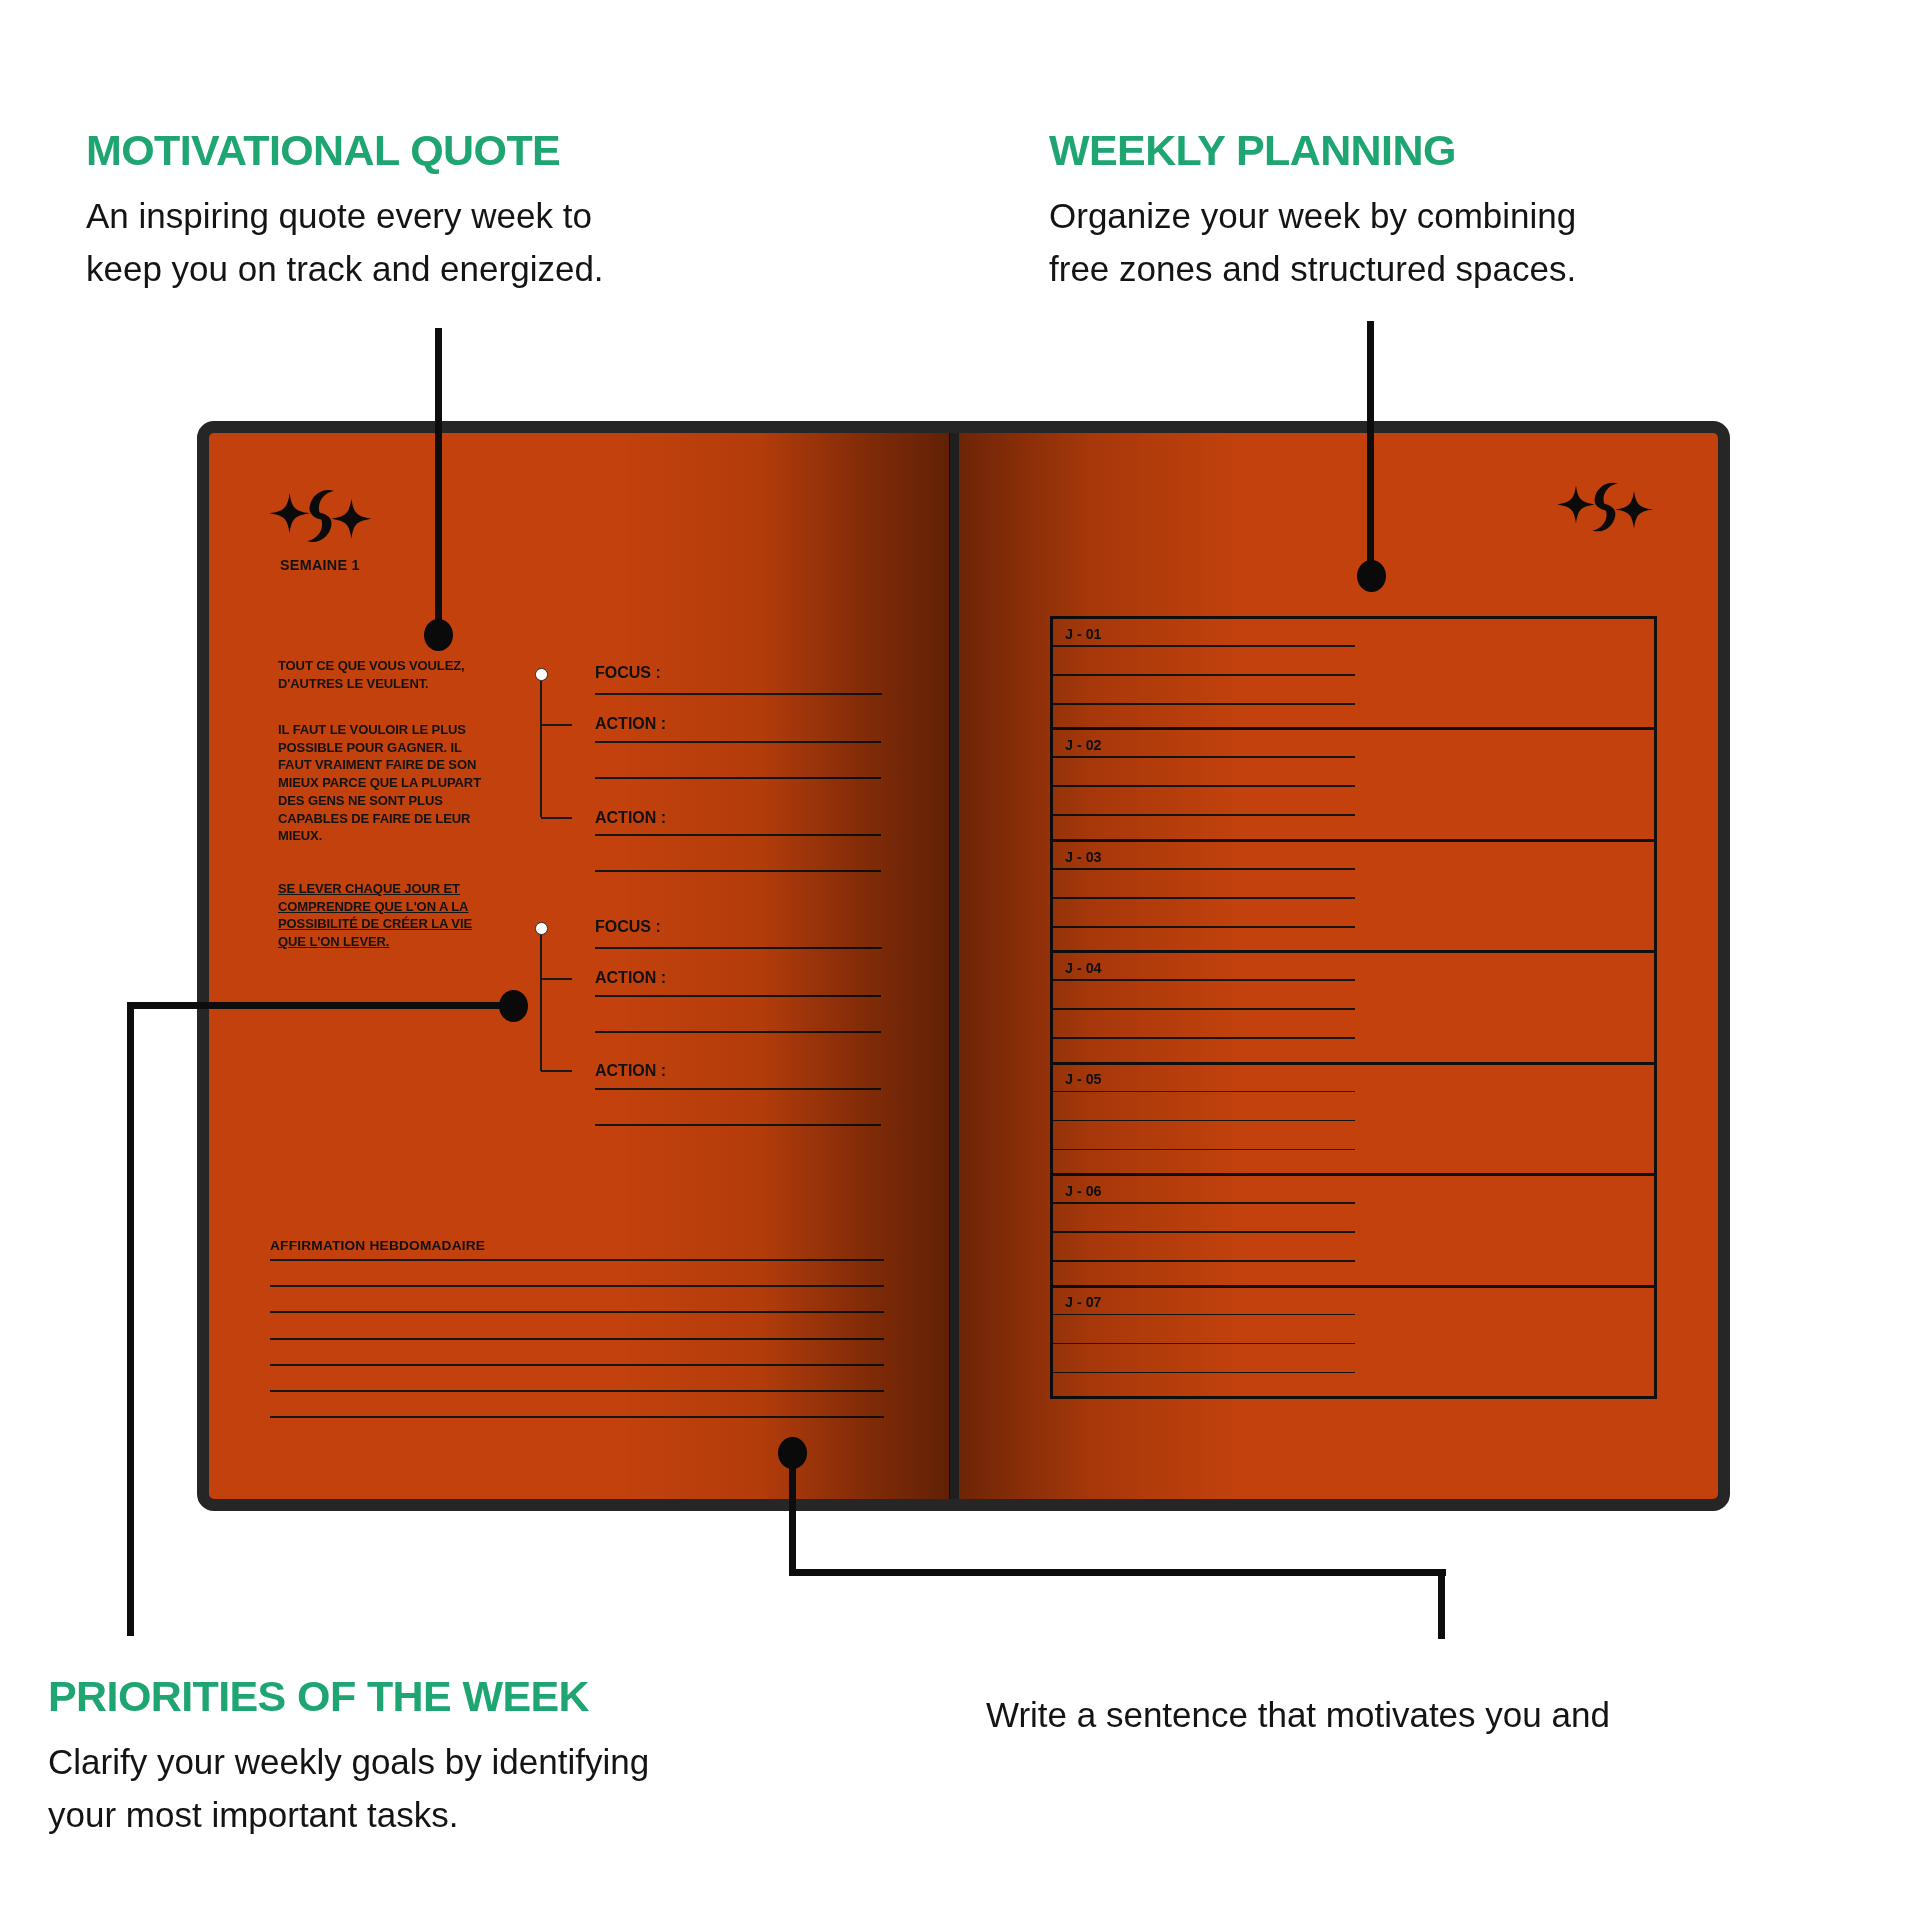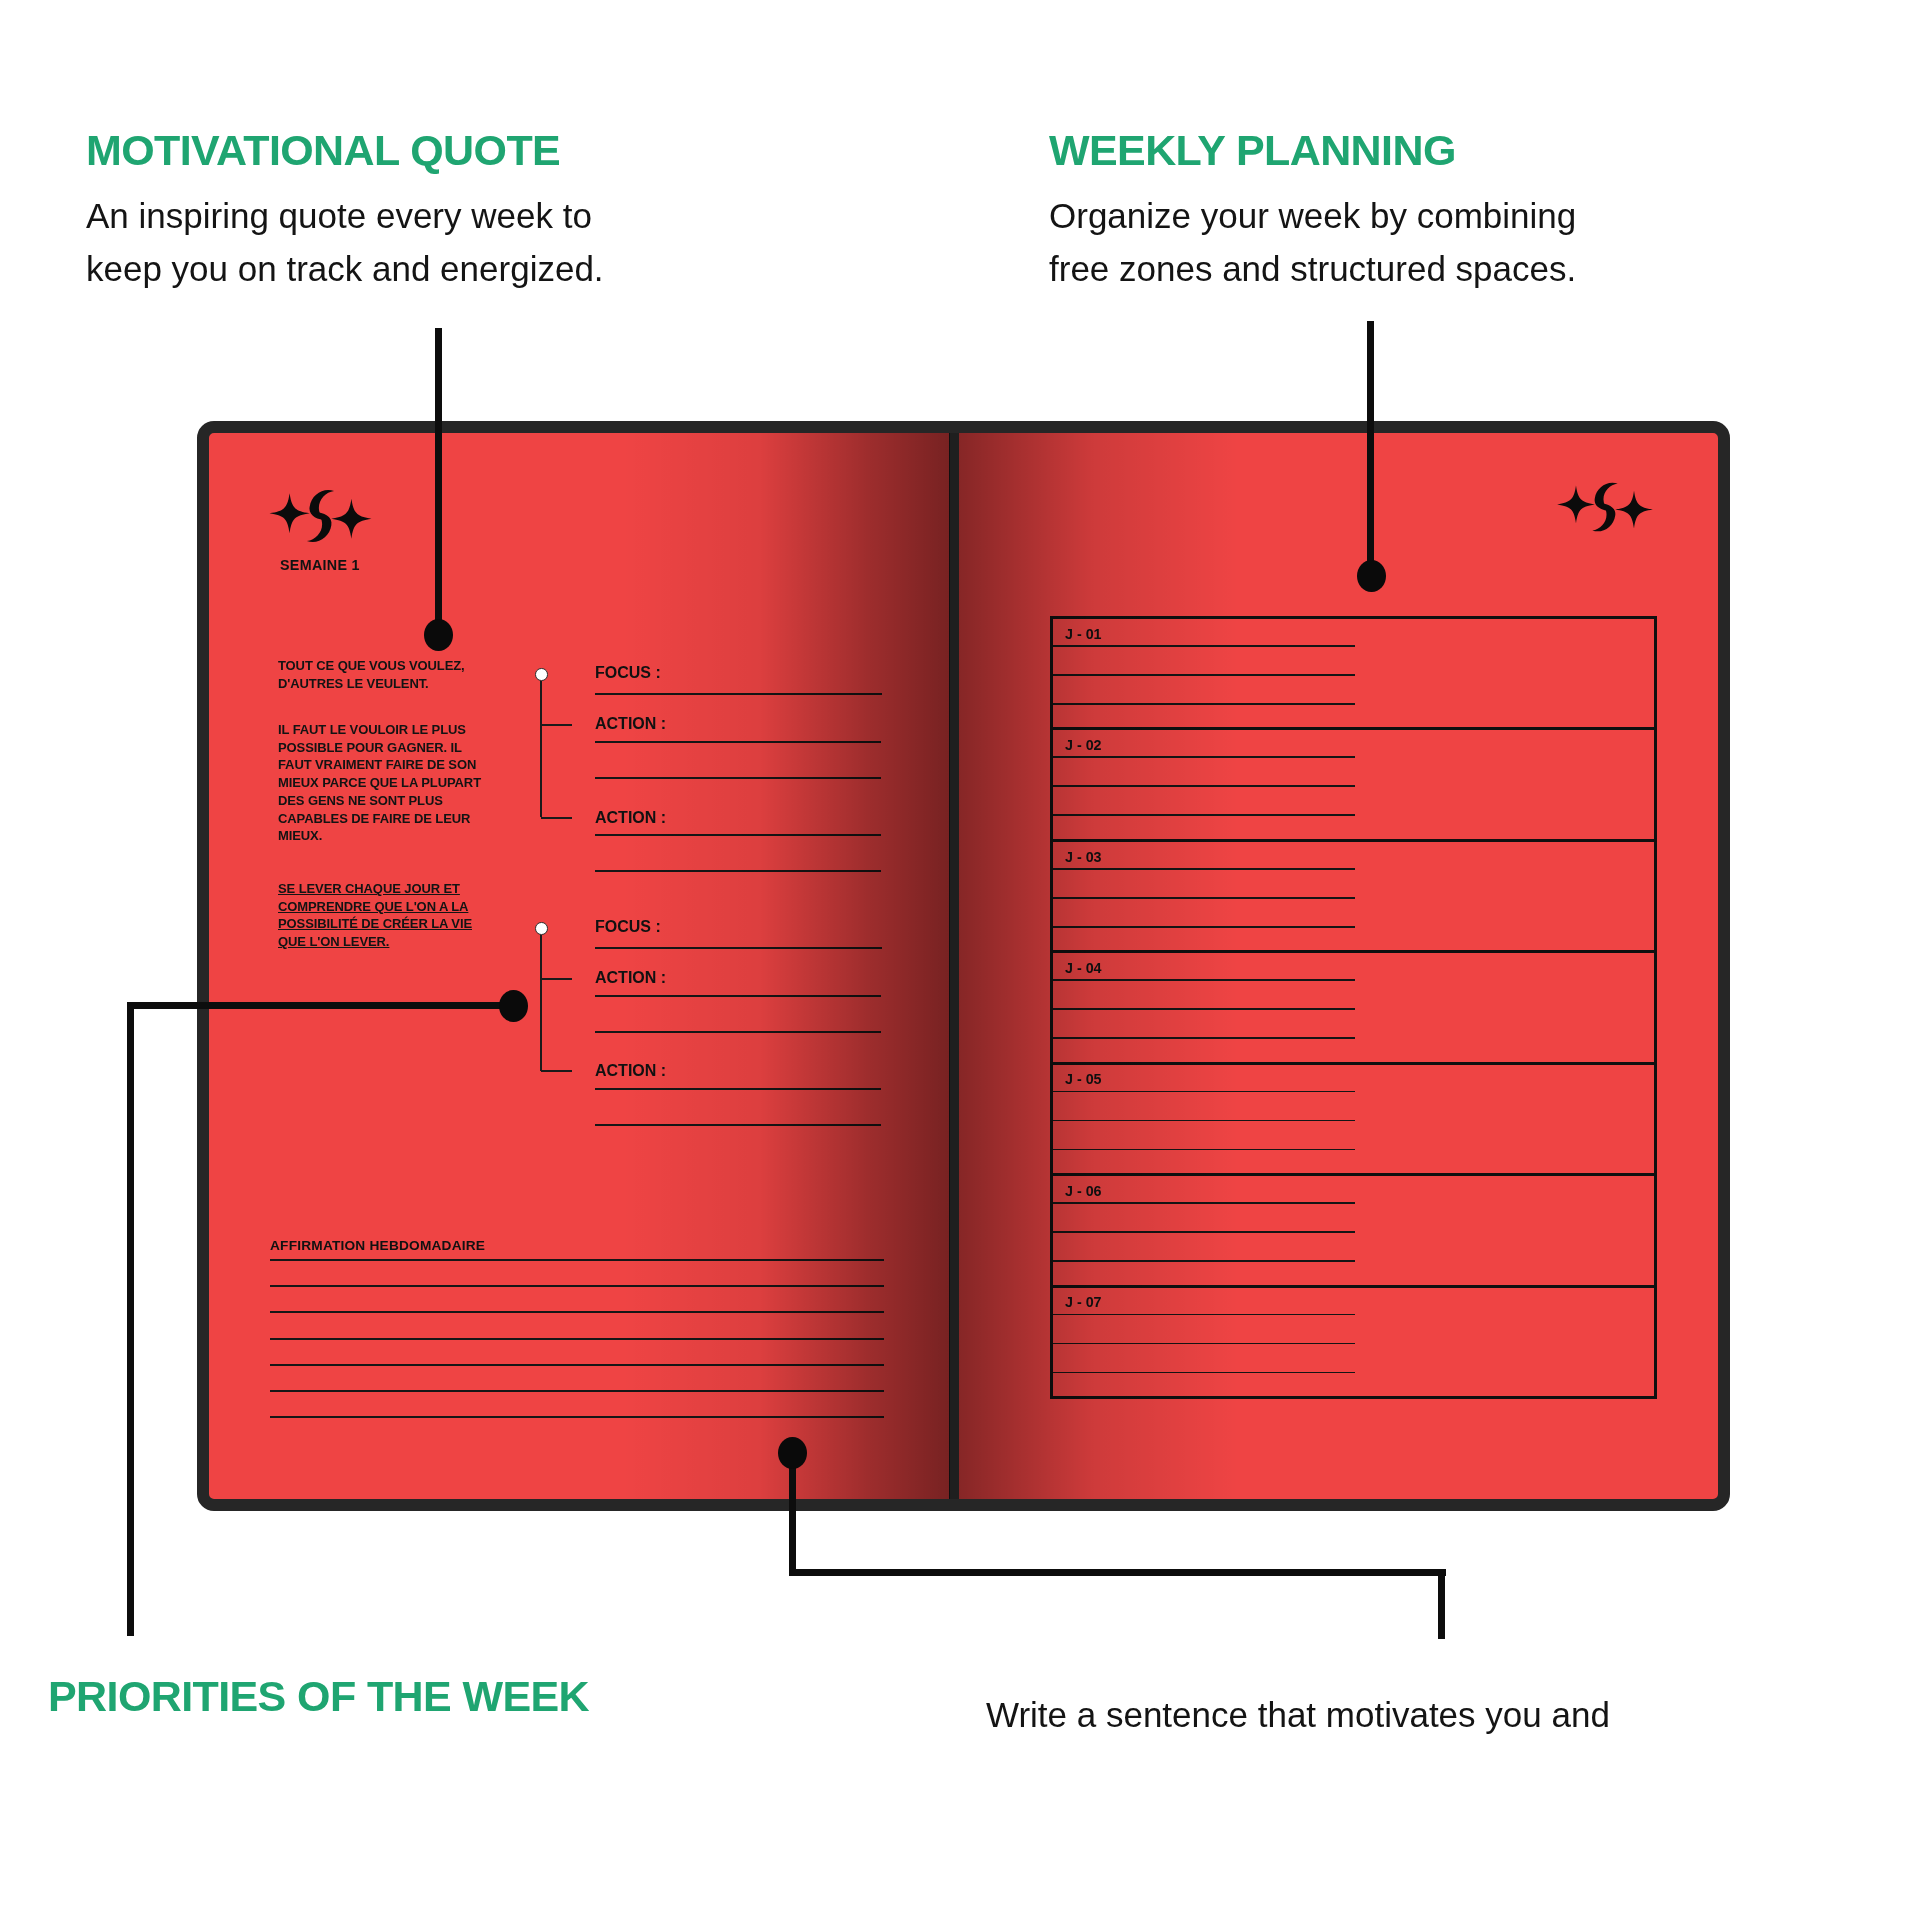--- a/index.html
+++ b/index.html
@@ -6,21 +6,21 @@
   body{width:1926px;height:1926px;position:relative;font-family:"Liberation Sans",sans-serif;color:var(--ink,#141414);}
   .abs{position:absolute;}
   
   .ann{position:absolute;}
   .ann h2{margin:0;font-size:43px;line-height:47px;font-weight:700;letter-spacing:-0.6px;color:var(--accent-green,#1FA571);}
   .ann .desc{margin-top:15px;font-size:35px;line-height:53px;font-weight:400;color:var(--ink,#141414);}
   
   .conn{position:absolute;background:#0d0d0d;z-index:7;}
   .dot{position:absolute;width:28.5px;height:32px;border-radius:50%;background:#0a0a0a;z-index:8;}
   
-  #notebook{position:absolute;left:197px;top:421px;width:1533px;height:1090px;background:#ef4444;border:12.6px solid var(--notebook-border,#262626);border-radius:17px;box-sizing:border-box;z-index:1;}
+  #notebook{position:absolute;left:197px;top:421px;width:1533px;height:1090px;background:#c2410c;border:12.6px solid var(--notebook-border,#262626);border-radius:17px;box-sizing:border-box;z-index:1;}
   #notebook .inner{position:absolute;left:0;top:0;right:0;bottom:0;overflow:hidden;}
   .spine{position:absolute;left:740px;top:0;width:10.3px;height:100%;background:#1f1f1f;z-index:4;}
   .shade{position:absolute;top:0;height:100%;z-index:5;pointer-events:none;}
   .shadeL{left:413px;width:328px;background:linear-gradient(to right,rgba(0,0,0,0) 0%,rgba(0,0,0,0.08) 42%,rgba(0,0,0,0.34) 75%,rgba(0,0,0,0.50) 100%);}
   .shadeR{left:750px;width:279px;background:linear-gradient(to right,rgba(0,0,0,0.44) 0%,rgba(0,0,0,0.14) 48%,rgba(0,0,0,0) 100%);}
   .pg-label{position:absolute;font-weight:700;color:#121212;}
   .week-label{left:71px;top:124px;font-size:14.3px;letter-spacing:0.3px;}
   .quote p{margin:0;font-size:13px;line-height:17.7px;font-weight:700;letter-spacing:-0.1px;color:#131313;}
   .rule{position:absolute;height:1.7px;background:#161616;}
   .treeline{position:absolute;background:#1a1a1a;}
@@ -50,20 +50,24 @@
 <section class="ann" style="left:1049px;top:127px;">
   <h2>WEEKLY PLANNING</h2>
   <div class="desc">
     <div>Organize your week by combining</div>
     <div>free zones and structured spaces.</div>
   </div>
 </section>
 
 <section class="ann" style="left:48px;top:1673px;">
   <h2>PRIORITIES OF THE WEEK</h2>
+  <div class="desc">
+    <div>Clarify your weekly goals by identifying</div>
+    <div>your most important tasks.</div>
+  </div>
 </section>
 
 <section class="ann" style="left:986px;top:1673px;">
   <div class="desc">
     <div>Write a sentence that motivates you and</div>
   </div>
 </section>
 
 <div class="conn" style="left:435px;top:328px;width:7.4px;height:305px;"></div>
 <div class="dot" style="left:424px;top:619px;"></div>

